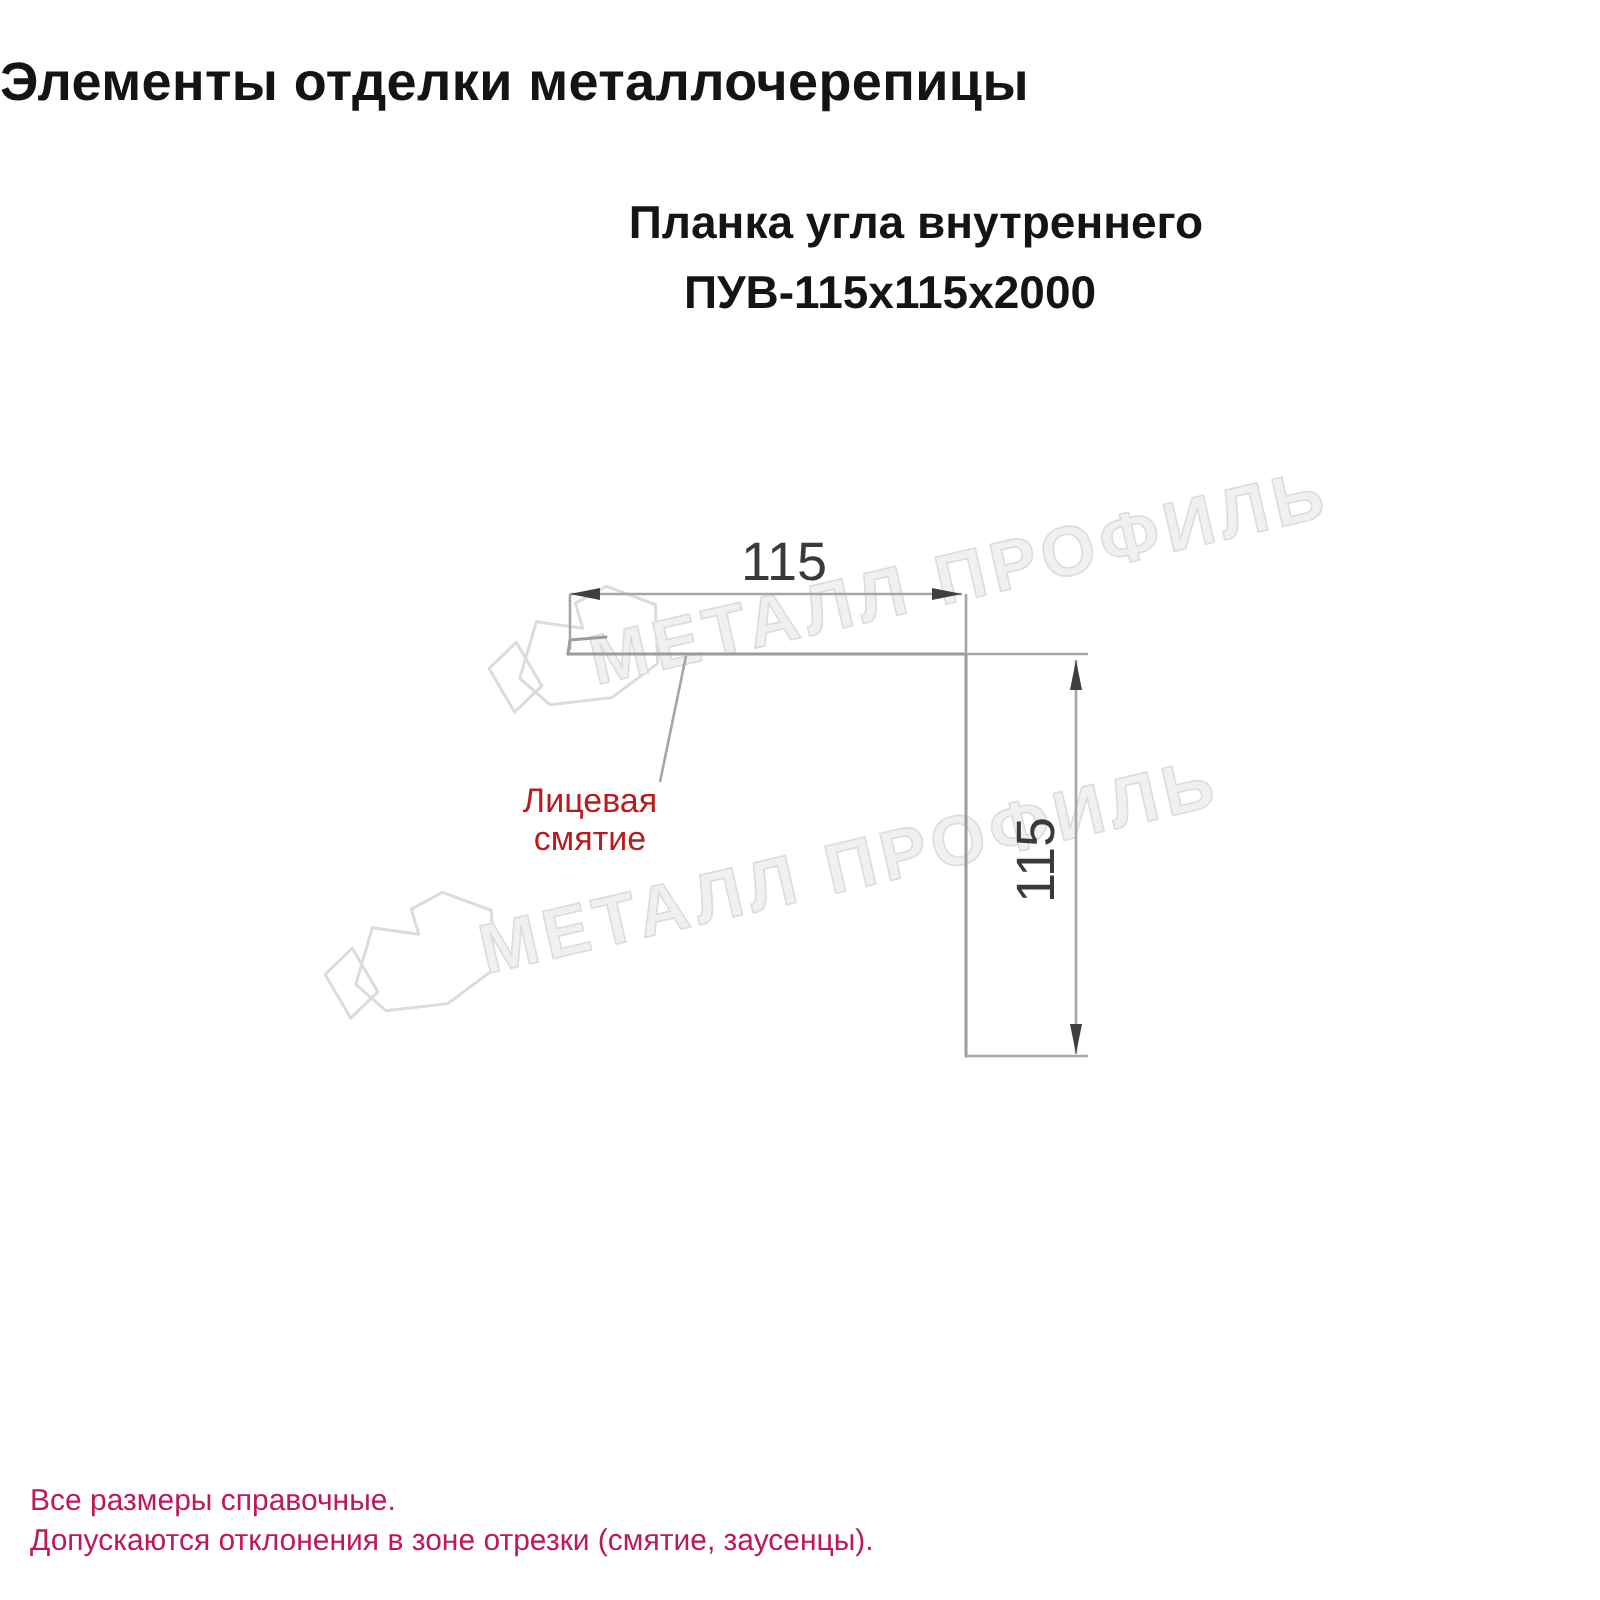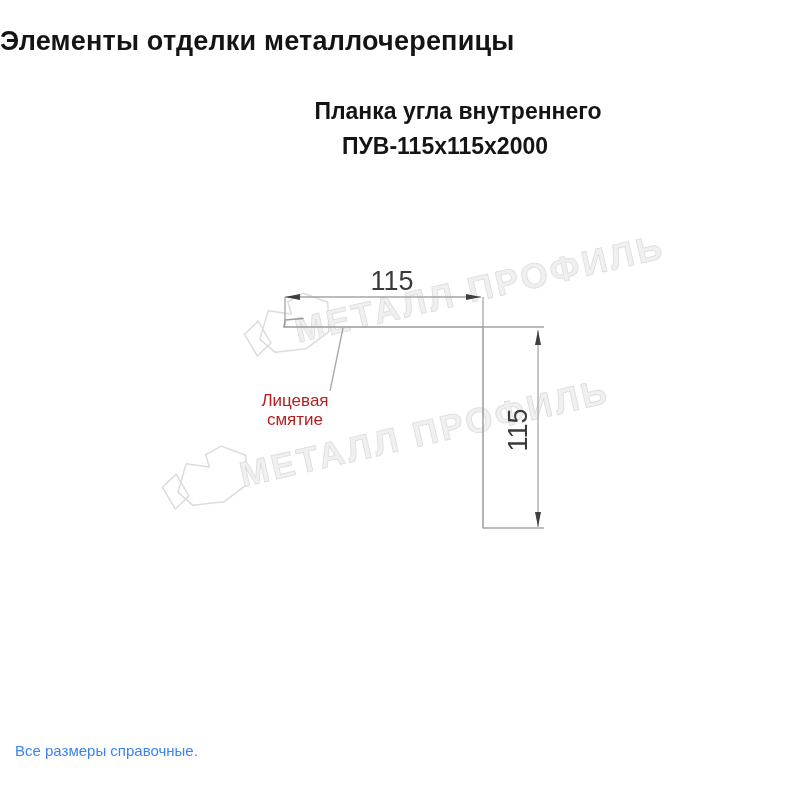--- a/index.html
+++ b/index.html
@@ -8,21 +8,21 @@
   .page{position:absolute;inset:0;background:#fff;}
   .title{position:absolute;left:0;top:26px;width:748px;text-align:left;
          font-size:27px;font-weight:bold;color:#141414;letter-spacing:.2px;}
   .subtitle{position:absolute;left:18px;top:98px;width:800px;text-align:center;
             font-size:23px;font-weight:bold;color:#141414;padding-left:40px;}
   .prodcode{position:absolute;left:0;top:133px;width:800px;text-align:center;
             font-size:23px;font-weight:bold;color:#141414;padding-left:45px;}
   .face-label{position:absolute;left:252px;top:391px;width:86px;text-align:center;
               font-size:17px;line-height:19px;color:#b91c1c;}
   .footer{position:absolute;left:15px;top:741px;width:760px;
-          font-size:15px;line-height:20px;color:#3b82f6;}
+          font-size:15px;line-height:20px;color:#be185d;}
   svg{position:absolute;left:0;top:0;}
   .wm-text{font-size:35px;font-weight:bold;letter-spacing:3px;
            fill:#f0f0f0;stroke:#dcdcdc;stroke-width:0.8px;}
   .dim-text{font-size:27px;fill:#3a3a3a;}
   .thin{stroke:#a6a6a6;stroke-width:1.3;fill:none;}
   .profile{stroke:#9b9b9b;stroke-width:1.5;fill:none;stroke-linejoin:round;stroke-linecap:round;}
   .arrow{fill:#3f3f3f;stroke:none;}
   .wm-shape{fill:none;stroke:#dcdcdc;stroke-width:1.5;stroke-linejoin:round;}
 </style>
 </head>
@@ -90,15 +90,16 @@
     <line class="thin" x1="343" y1="328" x2="330" y2="391"></line>
   </svg>
 
   <div class="face-label">
     <div>Лицевая</div>
     <div>смятие</div>
   </div>
 
   <div class="footer">
     <div>Все размеры справочные.</div>
+    <div>Допускаются отклонения в зоне отрезки (смятие, заусенцы).</div>
   </div>
 
 </div>
 
 </body></html>

